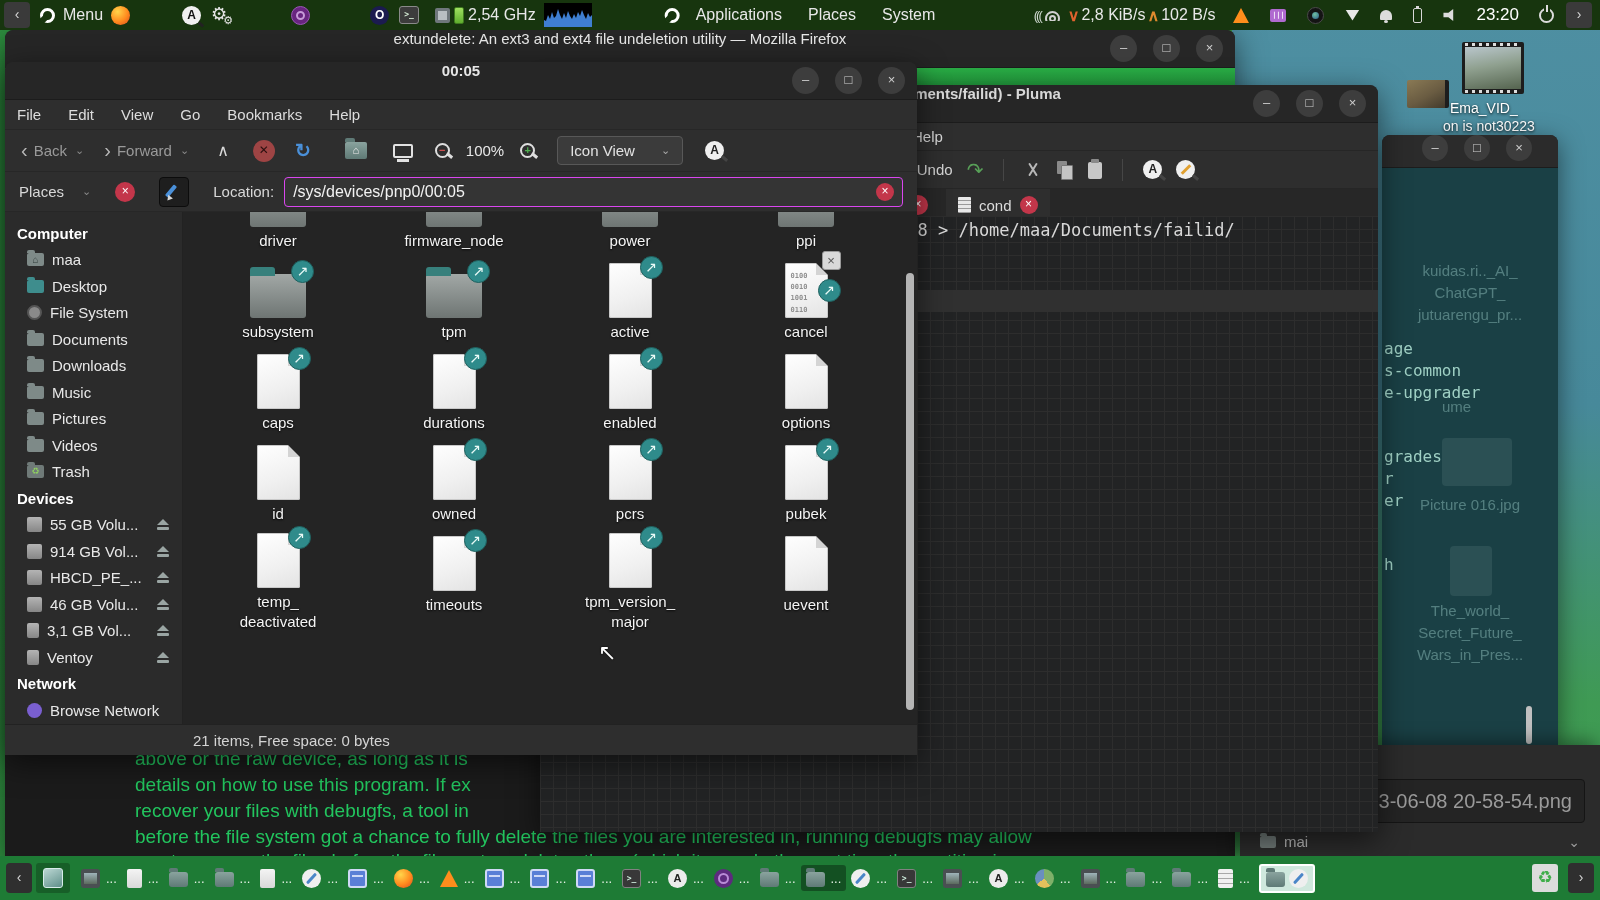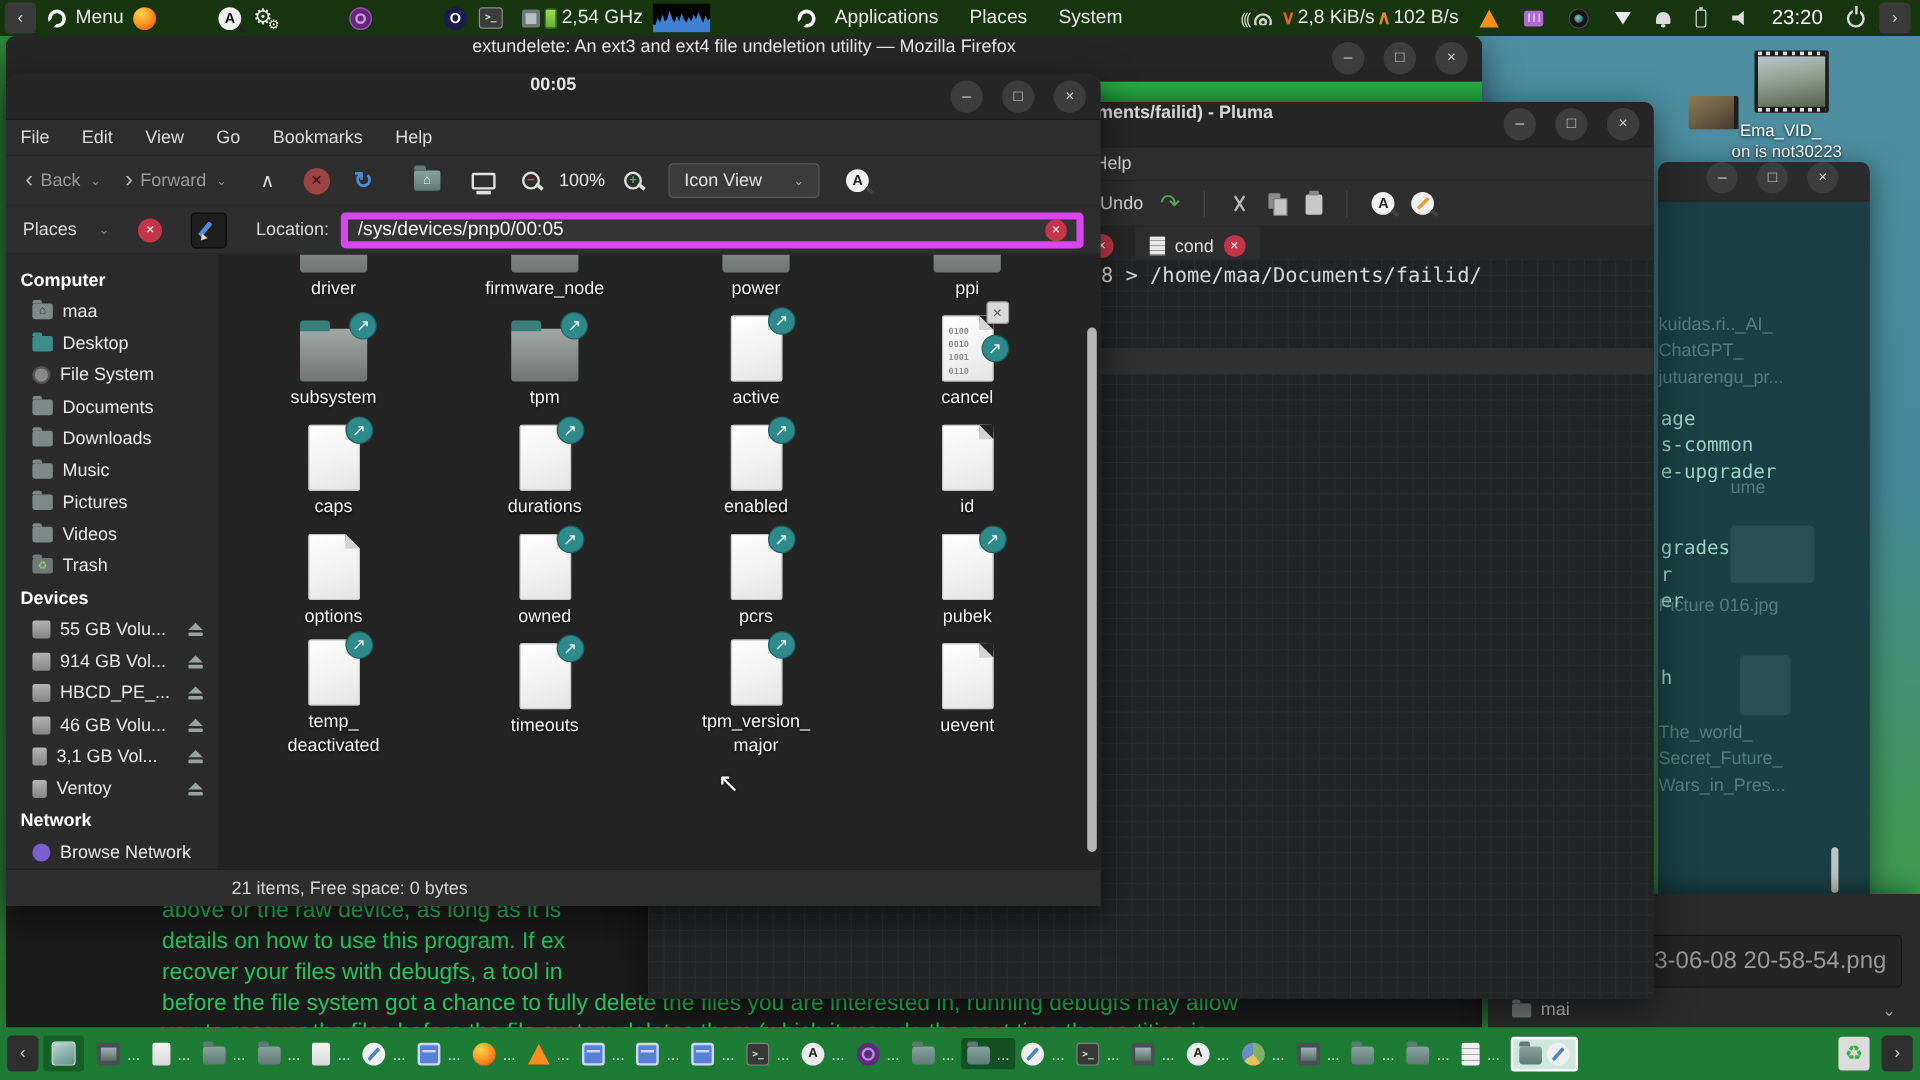--- a/index.html
+++ b/index.html
@@ -92,21 +92,21 @@
   .firefox-win .green-strip{position:absolute;left:0;top:38px;width:100%;height:24px;
         background:linear-gradient(#2aae46,#1f9239);}
   .ff-line{position:absolute;color:#22c55e;font-size:19px;white-space:nowrap;text-align:center;}
 
   
   .term-win{left:1382px;top:135px;width:176px;height:610px;background:rgba(32,34,32,.96);
             border-radius:8px 8px 0 0;z-index:1;box-shadow:0 6px 24px rgba(0,0,0,.5);}
   .term-win .titlebar{height:33px;background:#2b2b2b;justify-content:flex-end;padding-right:26px;gap:16px;}
   .term-win .wbtn{position:static;width:26px;height:26px;}
   .term-body{position:absolute;left:0;top:33px;right:0;bottom:0;background:rgba(25,68,74,.88);overflow:hidden;}
-  .ghost{position:absolute;color:rgba(170,220,215,.4);font-size:15px;width:100%;line-height:22px;white-space:pre-line;}
+  .ghost{position:absolute;color:rgba(170,220,215,.4);font-size:15px;text-align:center;width:100%;line-height:22px;white-space:pre-line;}
   .ghost-rect{position:absolute;background:rgba(200,230,225,.10);border-radius:4px;}
   .tline{color:#9fd0c4;font-size:16px;line-height:22px;padding-left:2px;white-space:pre;}
   .tlines{position:absolute;left:0;top:170px;width:100%;}
   .tline.gap{margin-top:42px;}
   .term-scroll{position:absolute;right:26px;top:538px;width:6px;height:38px;background:#c0c0c0;border-radius:3px;}
 
   
   .pluma-win{left:540px;top:85px;width:838px;height:747px;z-index:3;border-radius:9px 9px 0 0;}
   .pluma-win .titlebar{justify-content:flex-start;}
   .pluma-title{position:absolute;left:365px;color:#d8d8d8;font-size:15px;font-weight:bold;}
@@ -176,21 +176,21 @@
   .zoom-val{color:#e8e8e8;font-size:15px;margin:0 8px;}
   .view-dd{display:flex;align-items:center;background:#3b3b3b;border:1px solid #585858;border-radius:4px;
            padding:5px 12px;color:#e2e2e2;font-size:15px;gap:26px;margin:0 22px 0 14px;}
   .view-dd .c{color:#aaa;font-size:11px;}
   .caja-locbar{height:40px;display:flex;align-items:center;background:#2e2e2e;padding:0 14px;border-bottom:1px solid #272727;gap:10px;}
   .loc-places{color:#d8d8d8;font-size:15px;}
   .pencil-btn{width:30px;height:30px;background:#1e1e1e;border:1px solid #0c0c0c;border-radius:4px;position:relative;margin:0 14px;}
   .pencil-btn::before{content:"";position:absolute;left:9px;top:6px;width:4px;height:14px;background:#4a90d9;transform:rotate(40deg);border-radius:1px;}
   .pencil-btn::after{content:"";position:absolute;left:6px;top:18px;border-left:3px solid transparent;border-right:3px solid transparent;border-top:5px solid #d8d8d8;transform:rotate(40deg);}
   .loc-label{color:#d8d8d8;font-size:15px;}
-  .loc-entry{flex:1;height:30px;background:#343434;border:6px solid #d946ef;border-radius:4px;display:flex;align-items:center;
+  .loc-entry{flex:1;height:30px;background:#343434;border:1px solid #d946ef;border-radius:4px;display:flex;align-items:center;
              color:#f2f2f2;font-size:16px;padding:0 8px;}
   .loc-entry .redx{margin-left:auto;}
   .caja-content{flex:1;display:flex;position:relative;overflow:hidden;}
   .caja-sidebar{width:178px;background:#2b2b2b;border-right:1px solid #222;padding-top:8px;overflow:hidden;}
   .srow{display:flex;align-items:center;height:26.5px;padding-left:22px;gap:8px;font-size:15px;color:#e8e8e8;}
   .srow.header{padding-left:12px;font-weight:700;color:#fff;}
   .sicon{width:17px;height:13px;border-radius:2px;background:#7e8a88;position:relative;flex:none;}
   .sicon::before{content:"";position:absolute;top:-3px;left:0;width:8px;height:3px;background:inherit;border-radius:2px 2px 0 0;}
   .sicon.i-home::after{content:"⌂";position:absolute;inset:0;font-size:10px;line-height:13px;text-align:center;color:#2e3a38;}
   .sicon.i-desktop{background:#3e8d8d;}
@@ -672,32 +672,32 @@
           </div>
 
           <div class="file-item">
             <div class="icon-wrap">
               <span class="ficon file">
                 
                 
                 
               </span>
             </div>
+            <div class="flabel">options</div>
+          </div>
+
+          <div class="file-item">
+            <div class="icon-wrap">
+              <span class="ficon file">
+                
+                
+                
+              </span>
+            </div>
             <div class="flabel">id</div>
-          </div>
-
-          <div class="file-item">
-            <div class="icon-wrap">
-              <span class="ficon file">
-                
-                
-                
-              </span>
-            </div>
-            <div class="flabel">options</div>
           </div>
 
           <div class="file-item">
             <div class="icon-wrap">
               <span class="ficon file link">
 
                 <span class="badge-link">↗</span>
               </span>
             </div>
             <div class="flabel">owned</div>

